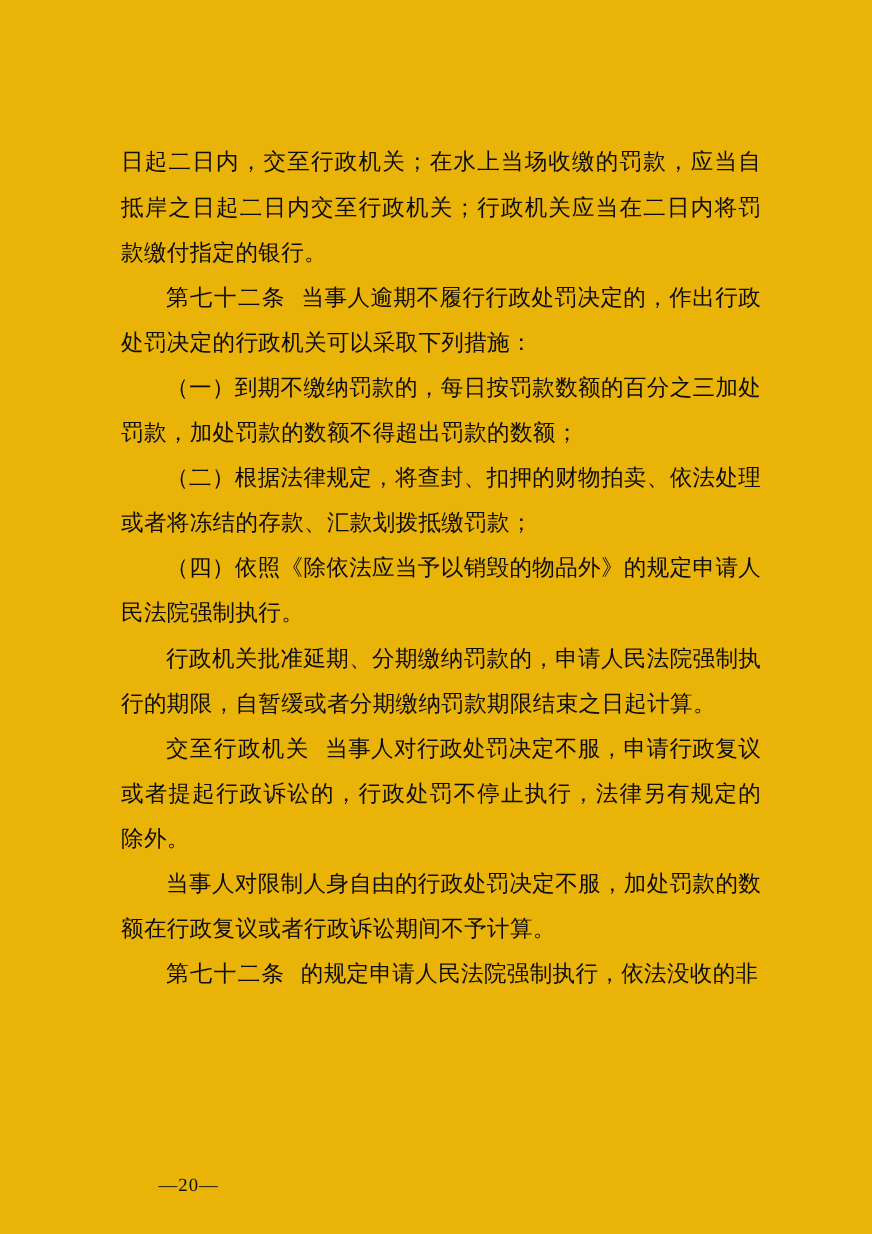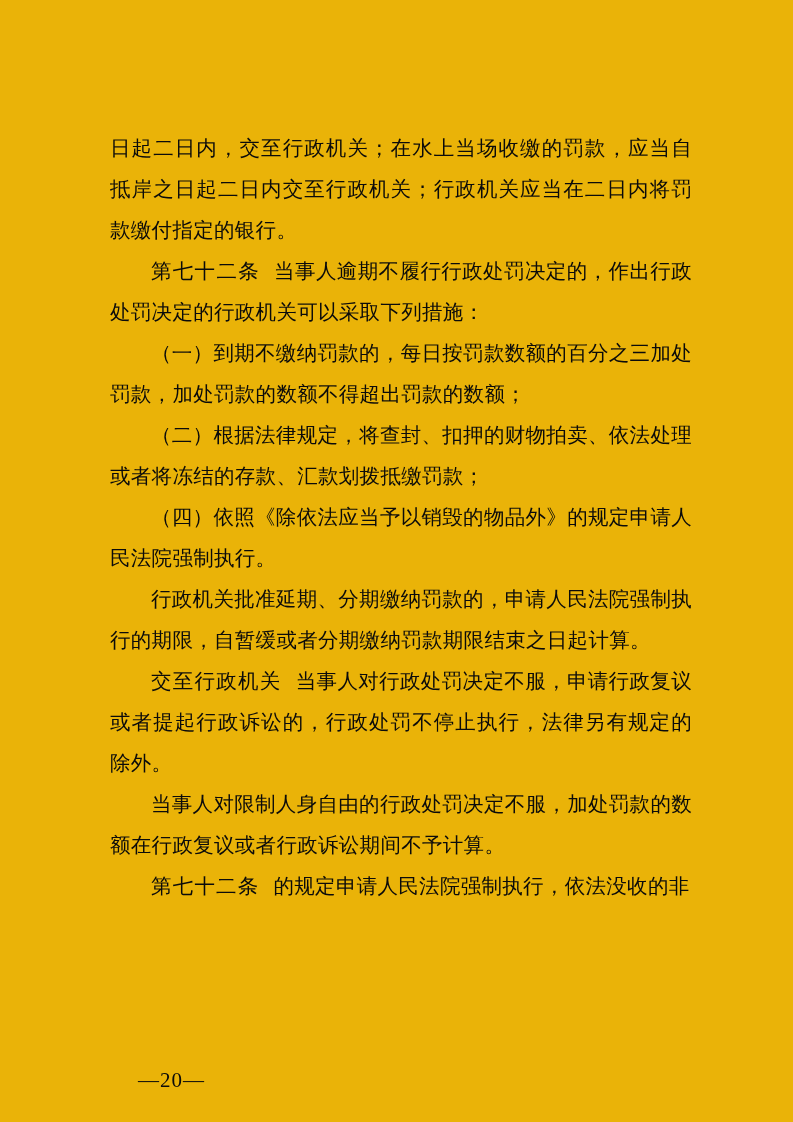--- a/index.html
+++ b/index.html
@@ -48,21 +48,21 @@
   .gap {
     display: inline-block;
     width: 14px;
   }
   .page-number {
     position: absolute;
     left: 0;
     top: 1068px;
     width: 793px;
     text-align: center;
-    font-size: 21px;
+    font-size: 17px;
     letter-spacing: 1px;
     color: #0b0b0b;
     font-family: "Liberation Serif", "DejaVu Serif", serif;
   }
   .pn-inner {
     display: inline-block;
     margin-left: -450px;
   }
 </style>
 </head>

